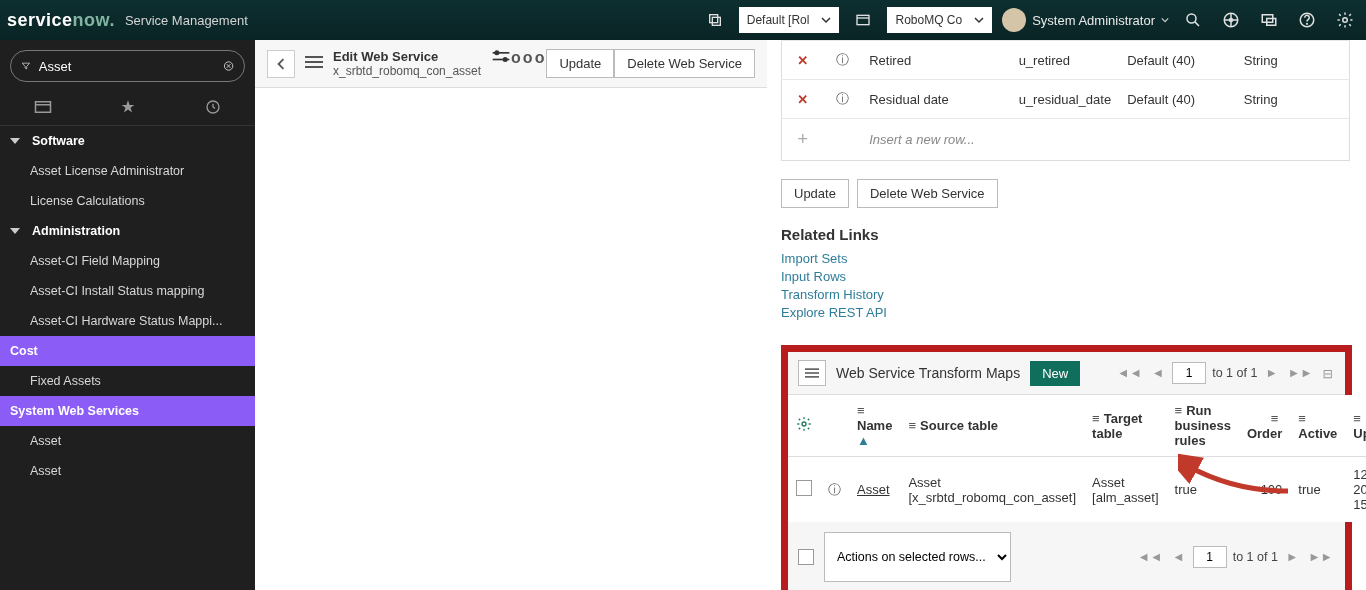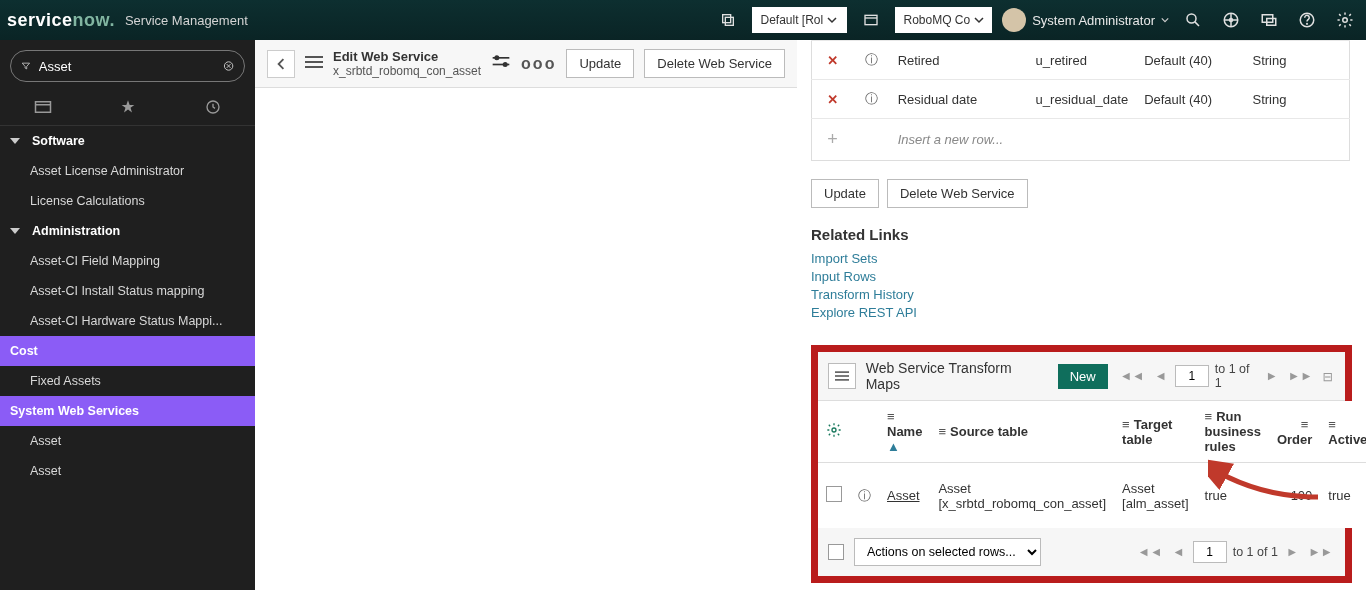--- a/index.html
+++ b/index.html
@@ -2,21 +2,21 @@
 <html><head>
 <meta charset="utf-8">
 <style>
 *{box-sizing:border-box;margin:0;padding:0;font-family:Arial,Helvetica,sans-serif}
 body{background:#fff;overflow:hidden}
 .topbar{height:40px;background:#1a3a3a;background:linear-gradient(#0d2f30,#0a2425);display:flex;align-items:center;color:#fff;padding:0 7px;gap:10px}
 .logo{font-size:18px;font-weight:600;letter-spacing:.5px}
 .logo .dot{color:#81b5a1}
 .banner-title{font-size:13px;color:#d4d4d4}
 .topbar-right{margin-left:auto;display:flex;align-items:center;gap:10px}
-.picker{background:#fff;color:#333;height:26px;display:flex;align-items:center;padding:0 8px;font-size:12px;gap:4px;min-width:95px}
+.picker{background:#fff;color:#333;height:26px;display:flex;align-items:center;padding:0 8px;font-size:12px;gap:12px;min-width:95px}
 .picker svg{flex-shrink:0}
 .icon-btn-top{width:28px;height:28px;display:flex;align-items:center;justify-content:center;color:#e0e0e0;cursor:pointer}
 .avatar{width:24px;height:24px;border-radius:50%;background:#d4c4a8;flex-shrink:0}
 .user-label{font-size:13px;color:#e8e8e8;display:flex;align-items:center;gap:6px}
 .shell{display:flex;height:550px}
 .sidebar{width:255px;background:#1f1f1f;color:#c4c4c4;display:flex;flex-direction:column}
 .filter-box{margin:10px 10px 6px;border:1px solid #777;border-radius:18px;height:32px;display:flex;align-items:center;padding:0 10px;gap:8px;color:#d4d4d4}
 .filter-box input{flex:1;background:transparent;border:0;color:#fff;font-size:13px;outline:none}
 .sidebar-tabs{display:flex;height:38px;border-bottom:1px solid #333}
 .sidebar-tabs div{flex:1;display:flex;align-items:center;justify-content:center;color:#999;cursor:pointer}
@@ -26,21 +26,21 @@
 .nav-header{padding:8px 10px;font-weight:600;display:flex;align-items:center;gap:6px}
 .nav-header.top{background:#8b5cf6;color:#fff;padding-left:10px}
 .nav-header.bold{font-weight:700;color:#fff}
 .content{flex:1;background:#fff;display:flex;flex-direction:row;overflow:hidden}
 .form-header{height:48px;border-bottom:1px solid #ddd;background:#f7f7f7;display:flex;align-items:center;padding:0 12px;gap:10px}
 .back-btn{width:28px;height:28px;border:1px solid #ccc;background:#fff;display:flex;align-items:center;justify-content:center;cursor:pointer}
 .hamburger-btn{cursor:pointer;color:#555}
 .form-title{display:flex;flex-direction:column;line-height:1.2}
 .form-title .t1{font-size:13px;color:#333;font-weight:600}
 .form-title .t2{font-size:12px;color:#555}
-.hdr-right{margin-left:auto;display:flex;align-items:center;gap:10px}
+.hdr-right{margin-left:auto;display:flex;}
 .btn{border:1px solid #bbb;background:#fff;padding:6px 12px;font-size:13px;color:#333;cursor:pointer}
 .scroller{flex:1;overflow:auto;padding:0}
 table.fields{width:calc(100% - 30px);margin:0 14px 0 14px;border-collapse:collapse;border:1px solid #ddd}
 table.fields td{padding:10px 8px;font-size:13px;border-top:1px solid #e8e8e8;color:#333}
 table.fields tr{background:#fff}
 table.fields tr.insert td{color:#888;font-style:italic}
 .del-x{color:#c0392b;font-weight:700;margin:0 6px;cursor:pointer}
 .info-icn{color:#666;cursor:pointer}
 .action-row{padding:18px 14px;display:flex;gap:8px}
 .related-links{padding:0 14px 14px}
@@ -56,21 +56,21 @@
 .pg-arrow{color:#999;cursor:pointer;padding:0 2px}
 table.grid{width:100%;border-collapse:collapse;background:#fff}
 table.grid th{text-align:left;padding:8px 8px;font-size:13px;color:#333;border-bottom:1px solid #ddd;background:#fff;font-weight:700}
 table.grid th .sort-icon{display:inline-block;margin-right:4px;color:#555}
 table.grid td{padding:10px 8px;font-size:13px;color:#333;border-top:1px solid #eee}
 .chk{width:16px;height:16px;border:1px solid #999;background:#fff;display:inline-block}
 .gear{color:#1a7a5e}
 .arrow-annot{position:relative}
 .arrow-svg{position:absolute;left:390px;top:-6px;pointer-events:none}
 .footer-row{display:flex;align-items:center;padding:10px;gap:10px}
-select.actions{border:1px solid #bbb;padding:5px 8px;font-size:12.5px;background:#fff}
+select.actions{border:1px solid #bbb;padding:16px 8px;font-size:12.5px;background:#fff}
 .tri{display:inline-block;width:0;height:0;border-left:5px solid transparent;border-right:5px solid transparent;border-top:6px solid #ccc;margin-right:6px;vertical-align:middle}
 .underline-link{text-decoration:underline;cursor:pointer}
 </style>
 </head>
 <body>
 
 <div class="topbar">
   <span class="logo"><span>service</span><span class="dot">now</span><span class="dot">.</span></span>
   <span class="banner-title">Service Management</span>
   <div class="topbar-right">

